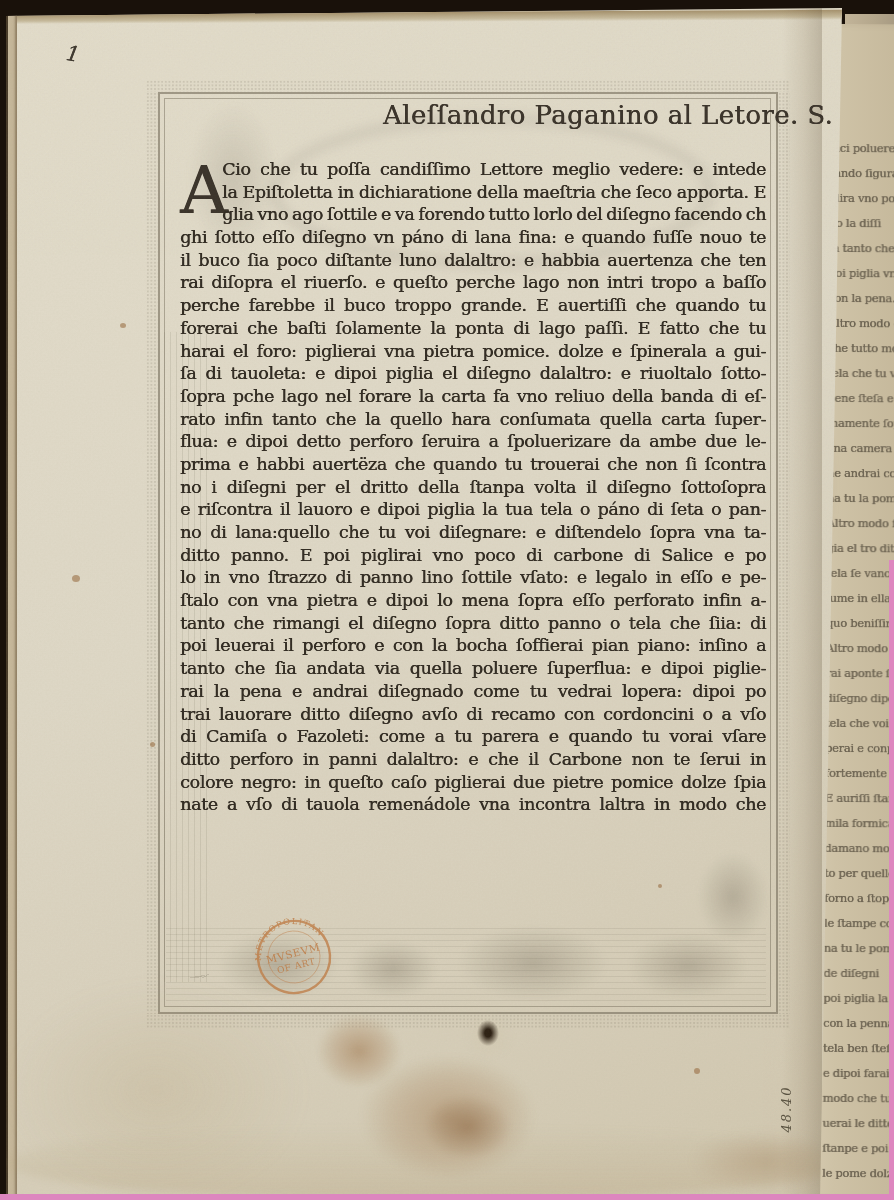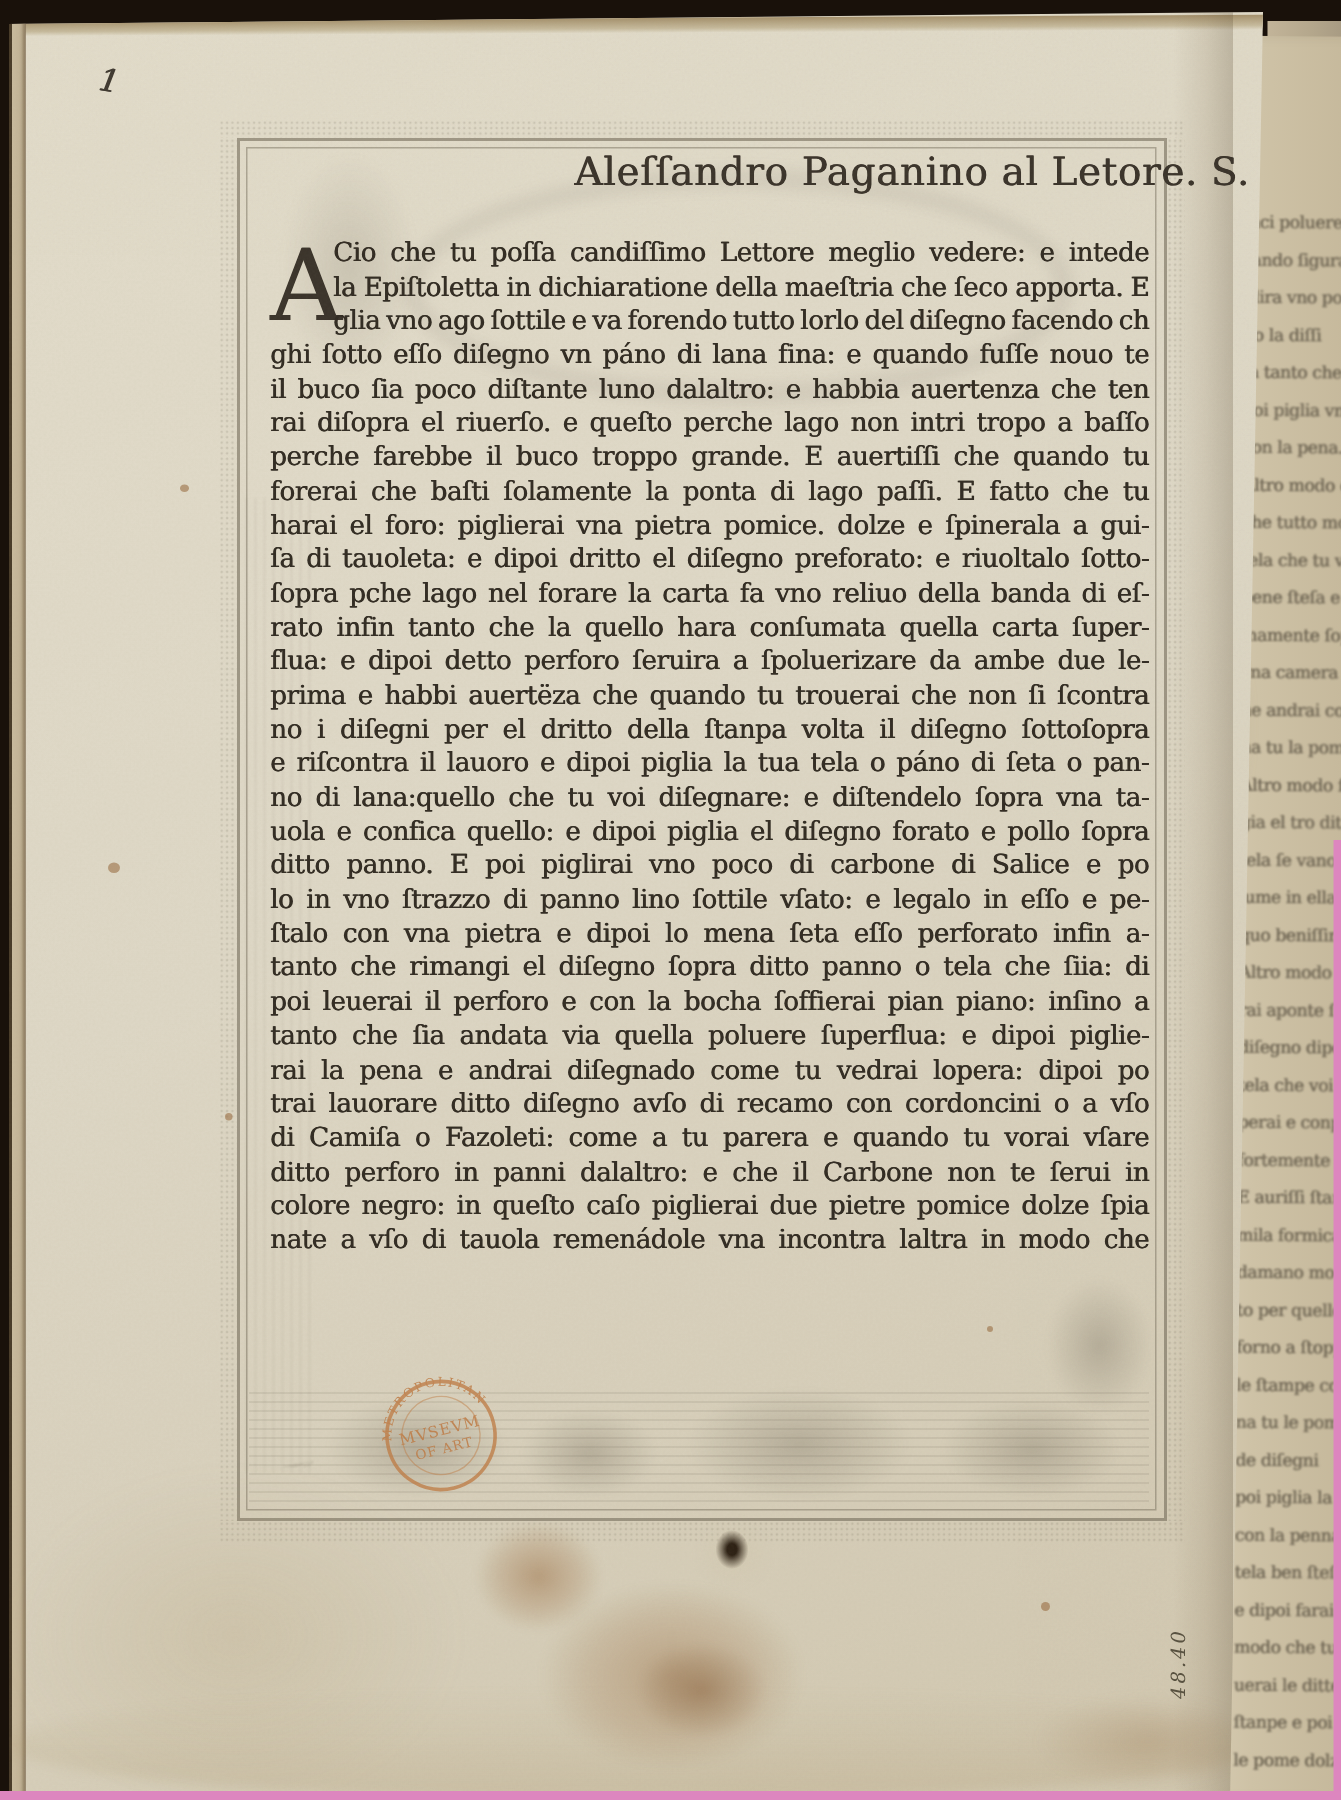--- a/index.html
+++ b/index.html
@@ -212,32 +212,31 @@
         <div>
             <div class="bodyline">Cio che tu poſſa candiſſimo Lettore meglio vedere: e intede</div>
             <div class="bodyline">la Epiſtoletta in dichiaratione della maeſtria che ſeco apporta. E</div>
             <div class="bodyline">glia vno ago ſottile e va forendo tutto lorlo del diſegno facendo ch</div>
             <div class="bodyline">ghi ſotto eſſo diſegno vn páno di lana fina: e quando fuſſe nouo te</div>
             <div class="bodyline">il buco ſia poco diſtante luno dalaltro: e habbia auertenza che ten</div>
             <div class="bodyline">rai diſopra el riuerſo. e queſto perche lago non intri tropo a baſſo</div>
             <div class="bodyline">perche farebbe il buco troppo grande. E auertiſſi che quando tu</div>
             <div class="bodyline">forerai che baſti ſolamente la ponta di lago paſſi. E fatto che tu</div>
             <div class="bodyline">harai el foro: piglierai vna pietra pomice. dolze e ſpinerala a gui-</div>
-            <div class="bodyline">ſa di tauoleta: e dipoi dritto el diſegno preforato: e riuoltalo ſotto-</div>
+            <div class="bodyline">ſa di tauoleta: e dipoi piglia el diſegno dalaltro: e riuoltalo ſotto-</div>
             <div class="bodyline">ſopra pche lago nel forare la carta fa vno reliuo della banda di eſ-</div>
             <div class="bodyline">rato infin tanto che la quello hara conſumata quella carta ſuper-</div>
             <div class="bodyline">flua: e dipoi detto perforo ſeruira a ſpoluerizare da ambe due le-</div>
             <div class="bodyline">prima e habbi auertëza che quando tu trouerai che non ſi ſcontra</div>
             <div class="bodyline">no i diſegni per el dritto della ſtanpa volta il diſegno ſottoſopra</div>
             <div class="bodyline">e riſcontra il lauoro e dipoi piglia la tua tela o páno di ſeta o pan-</div>
             <div class="bodyline">no di lana:quello che tu voi diſegnare: e diſtendelo ſopra vna ta-</div>
-            <div class="bodyline">uola e confica quello: e dipoi piglia el diſegno forato e pollo ſopra</div>
             <div class="bodyline">ditto panno. E poi piglirai vno poco di carbone di Salice e po</div>
             <div class="bodyline">lo in vno ſtrazzo di panno lino ſottile vſato: e legalo in eſſo e pe-</div>
-            <div class="bodyline">ſtalo con vna pietra e dipoi lo mena ſeta eſſo perforato infin a-</div>
+            <div class="bodyline">ſtalo con vna pietra e dipoi lo mena ſopra eſſo perforato infin a-</div>
             <div class="bodyline">tanto che rimangi el diſegno ſopra ditto panno o tela che ſiia: di</div>
             <div class="bodyline">poi leuerai il perforo e con la bocha ſoffierai pian piano: inſino a</div>
             <div class="bodyline">tanto che ſia andata via quella poluere ſuperflua: e dipoi piglie-</div>
             <div class="bodyline">rai la pena e andrai diſegnado come tu vedrai lopera: dipoi po</div>
             <div class="bodyline">trai lauorare ditto diſegno avſo di recamo con cordoncini o a vſo</div>
             <div class="bodyline">di Camiſa o Fazoleti: come a tu parera e quando tu vorai vſare</div>
             <div class="bodyline">ditto perforo in panni dalaltro: e che il Carbone non te ſerui in</div>
             <div class="bodyline">colore negro: in queſto caſo piglierai due pietre pomice dolze ſpia</div>
             <div class="bodyline">nate a vſo di tauola remenádole vna incontra laltra in modo che</div>
           </div>

